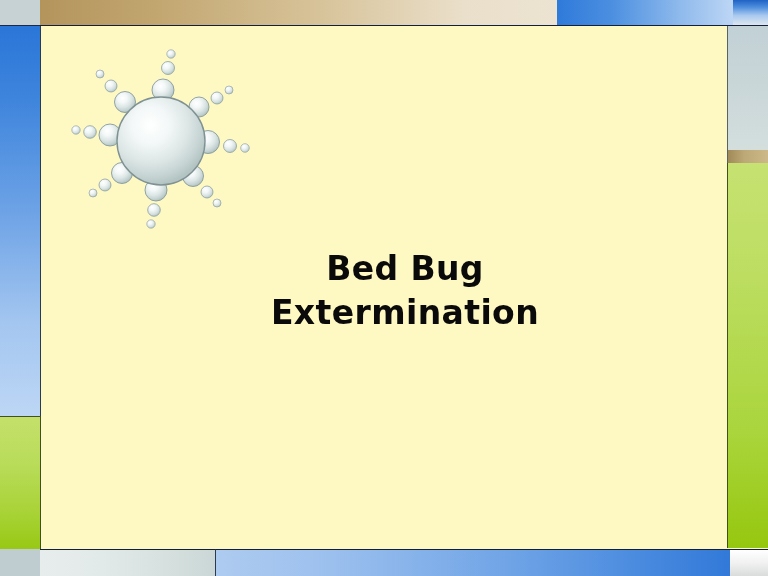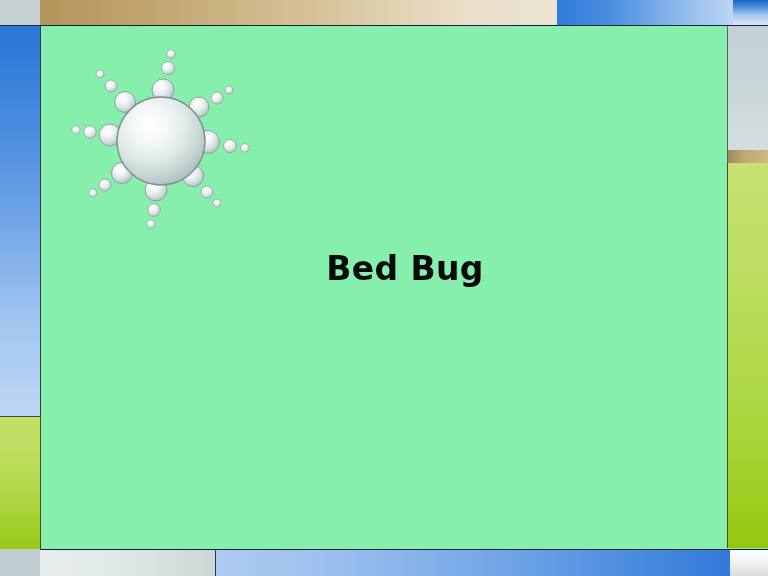--- a/index.html
+++ b/index.html
@@ -12,21 +12,21 @@
     width: 768px;
     height: 576px;
     overflow: hidden;
     font-family: "DejaVu Sans", "Liberation Sans", sans-serif;
   }
 
   #slide {
     position: relative;
     width: 768px;
     height: 576px;
-    background: #86efac;
+    background: #fef9c3;
     overflow: hidden;
   }
 
   
   .band { position: absolute; }
 
   
   #top-left-corner {
     left: 0; top: 0; width: 40px; height: 25px;
     background: #c6d2d4;
@@ -236,15 +236,16 @@
         <circle cx="49" cy="44" r="6" fill="url(#bubbleGradSm)" stroke="#8d9fa0" stroke-width="0.8"></circle>
         <circle cx="38" cy="32" r="4" fill="url(#bubbleGradSm)" stroke="#93a4a5" stroke-width="0.7"></circle>
       </g>
     </g>
 
     <circle cx="99" cy="99" r="44" fill="url(#bubbleGrad)" stroke="#7f9193" stroke-width="1.4"></circle>
   </svg>
 
   <div id="title-block">
     <span class="line">Bed Bug</span>
+    <span class="line">Extermination</span>
   </div>
 
 </div>
 
 </body></html>

